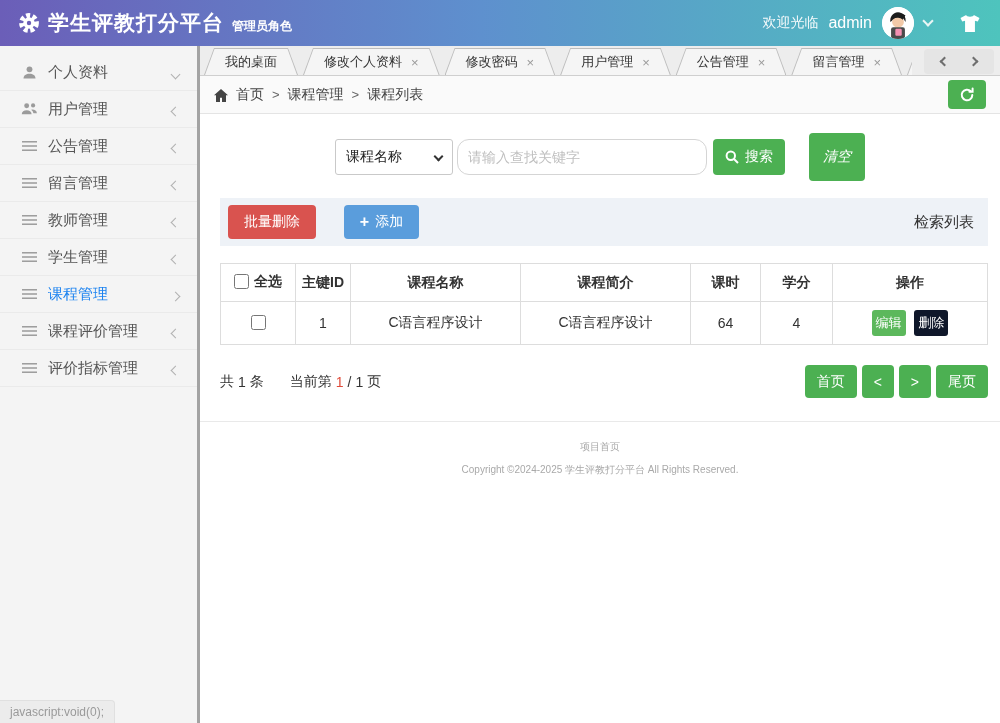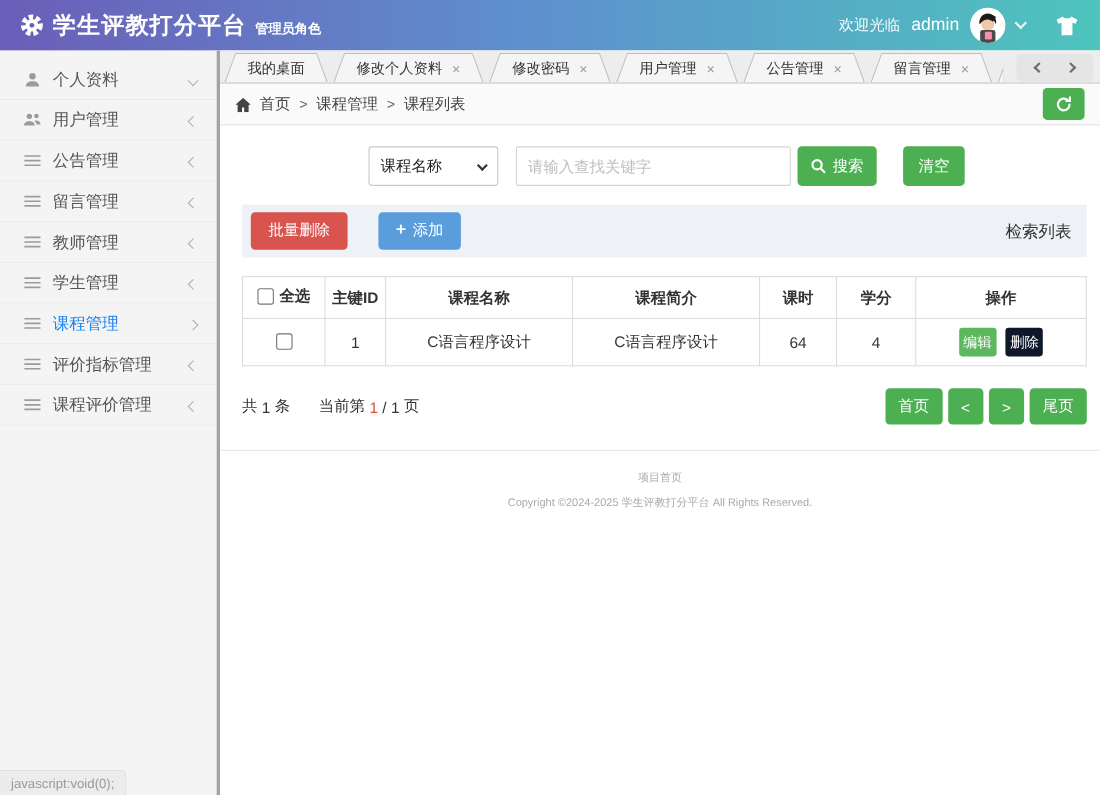--- a/index.html
+++ b/index.html
@@ -63,28 +63,28 @@
   .crumb { cursor: pointer; }
   .crumb-sep { color: #666; font-size: 13px; }
   .refresh-btn { margin-left: auto; width: 38px; height: 29px; background: #4cb052; border: none; border-radius: 4px;
     display: flex; align-items: center; justify-content: center; cursor: pointer; }
 
   
   .search-row { display: flex; align-items: center; margin: 19px 0 0 135px; }
   .fake-select { width: 118px; height: 36px; border: 1px solid #c9c9c9; border-radius: 3px; background: #fff;
     display: flex; align-items: center; padding: 0 10px; font-size: 14px; color: #222; cursor: pointer; }
   .fake-select .chev { width: 7px; height: 7px; border-width: 2px; color: #333; margin-left: auto; margin-top: -2px; }
-  .search-input { width: 250px; height: 36px; border: 1px solid #d5d5d5; border-radius: 2px; margin-left: 16px;
+  .search-input { width: 250px; height: 36px; border: 1px solid #d5d5d5; border-radius: 12px; margin-left: 4px;
     padding: 0 10px; font-size: 14px; color: #0f766e; font-family: "Liberation Sans", sans-serif; }
   .search-input::placeholder { color: #bfbfbf; }
   .btn { border: none; border-radius: 4px; color: #fff; font-size: 14px; cursor: pointer;
     display: inline-flex; align-items: center; justify-content: center; gap: 6px; font-family: "Liberation Sans", sans-serif; }
   .btn-green { background: #4cb052; }
   .btn-search { width: 72px; height: 36px; margin-left: 6px; }
-  .btn-clear { width: 56px; height: 36px; margin-left: 24px; }
+  .btn-clear { width: 56px; height: 48px; margin-left: 24px; font-style: italic; }
 
   
   .toolbar { margin: 17px 12px 0 20px; background: #eef2f7; padding: 7px 8px; display: flex; align-items: center; }
   .btn-danger { background: #d9534f; width: 88px; height: 34px; }
   .btn-add { background: #5a9ddc; width: 75px; height: 34px; margin-left: 28px; }
   .plus { font-weight: bold; font-size: 16px; }
   .list-title { margin-left: auto; font-size: 15px; color: #333; padding-right: 6px; }
 
   
   table.grid { width: calc(100% - 32px); margin: 17px 12px 0 20px; border-collapse: collapse; font-size: 14px; color: #333; }
@@ -231,32 +231,32 @@
       <span class="side-chev"><span class="chev chev-right"></span></span>
     </div>
     <div class="side-item">
       <span class="side-icon">
         <svg width="15" height="12" viewBox="0 0 16 12" stroke="#9b9b9b" stroke-width="1.6">
             <line x1="0" y1="1.5" x2="16" y2="1.5"></line>
             <line x1="0" y1="6" x2="16" y2="6"></line>
             <line x1="0" y1="10.5" x2="16" y2="10.5"></line>
           </svg>
       </span>
+      <span class="side-label">课程评价管理</span>
+      <span class="side-chev"><span class="chev chev-left"></span></span>
+    </div>
+    <div class="side-item">
+      <span class="side-icon">
+        <svg width="15" height="12" viewBox="0 0 16 12" stroke="#9b9b9b" stroke-width="1.6">
+            <line x1="0" y1="1.5" x2="16" y2="1.5"></line>
+            <line x1="0" y1="6" x2="16" y2="6"></line>
+            <line x1="0" y1="10.5" x2="16" y2="10.5"></line>
+          </svg>
+      </span>
       <span class="side-label">评价指标管理</span>
-      <span class="side-chev"><span class="chev chev-left"></span></span>
-    </div>
-    <div class="side-item">
-      <span class="side-icon">
-        <svg width="15" height="12" viewBox="0 0 16 12" stroke="#9b9b9b" stroke-width="1.6">
-            <line x1="0" y1="1.5" x2="16" y2="1.5"></line>
-            <line x1="0" y1="6" x2="16" y2="6"></line>
-            <line x1="0" y1="10.5" x2="16" y2="10.5"></line>
-          </svg>
-      </span>
-      <span class="side-label">课程评价管理</span>
       <span class="side-chev"><span class="chev chev-left"></span></span>
     </div>
   </div>
 
   <div class="collapse-handle">
     <span class="tri"></span>
   </div>
 
   <div class="main">
 

